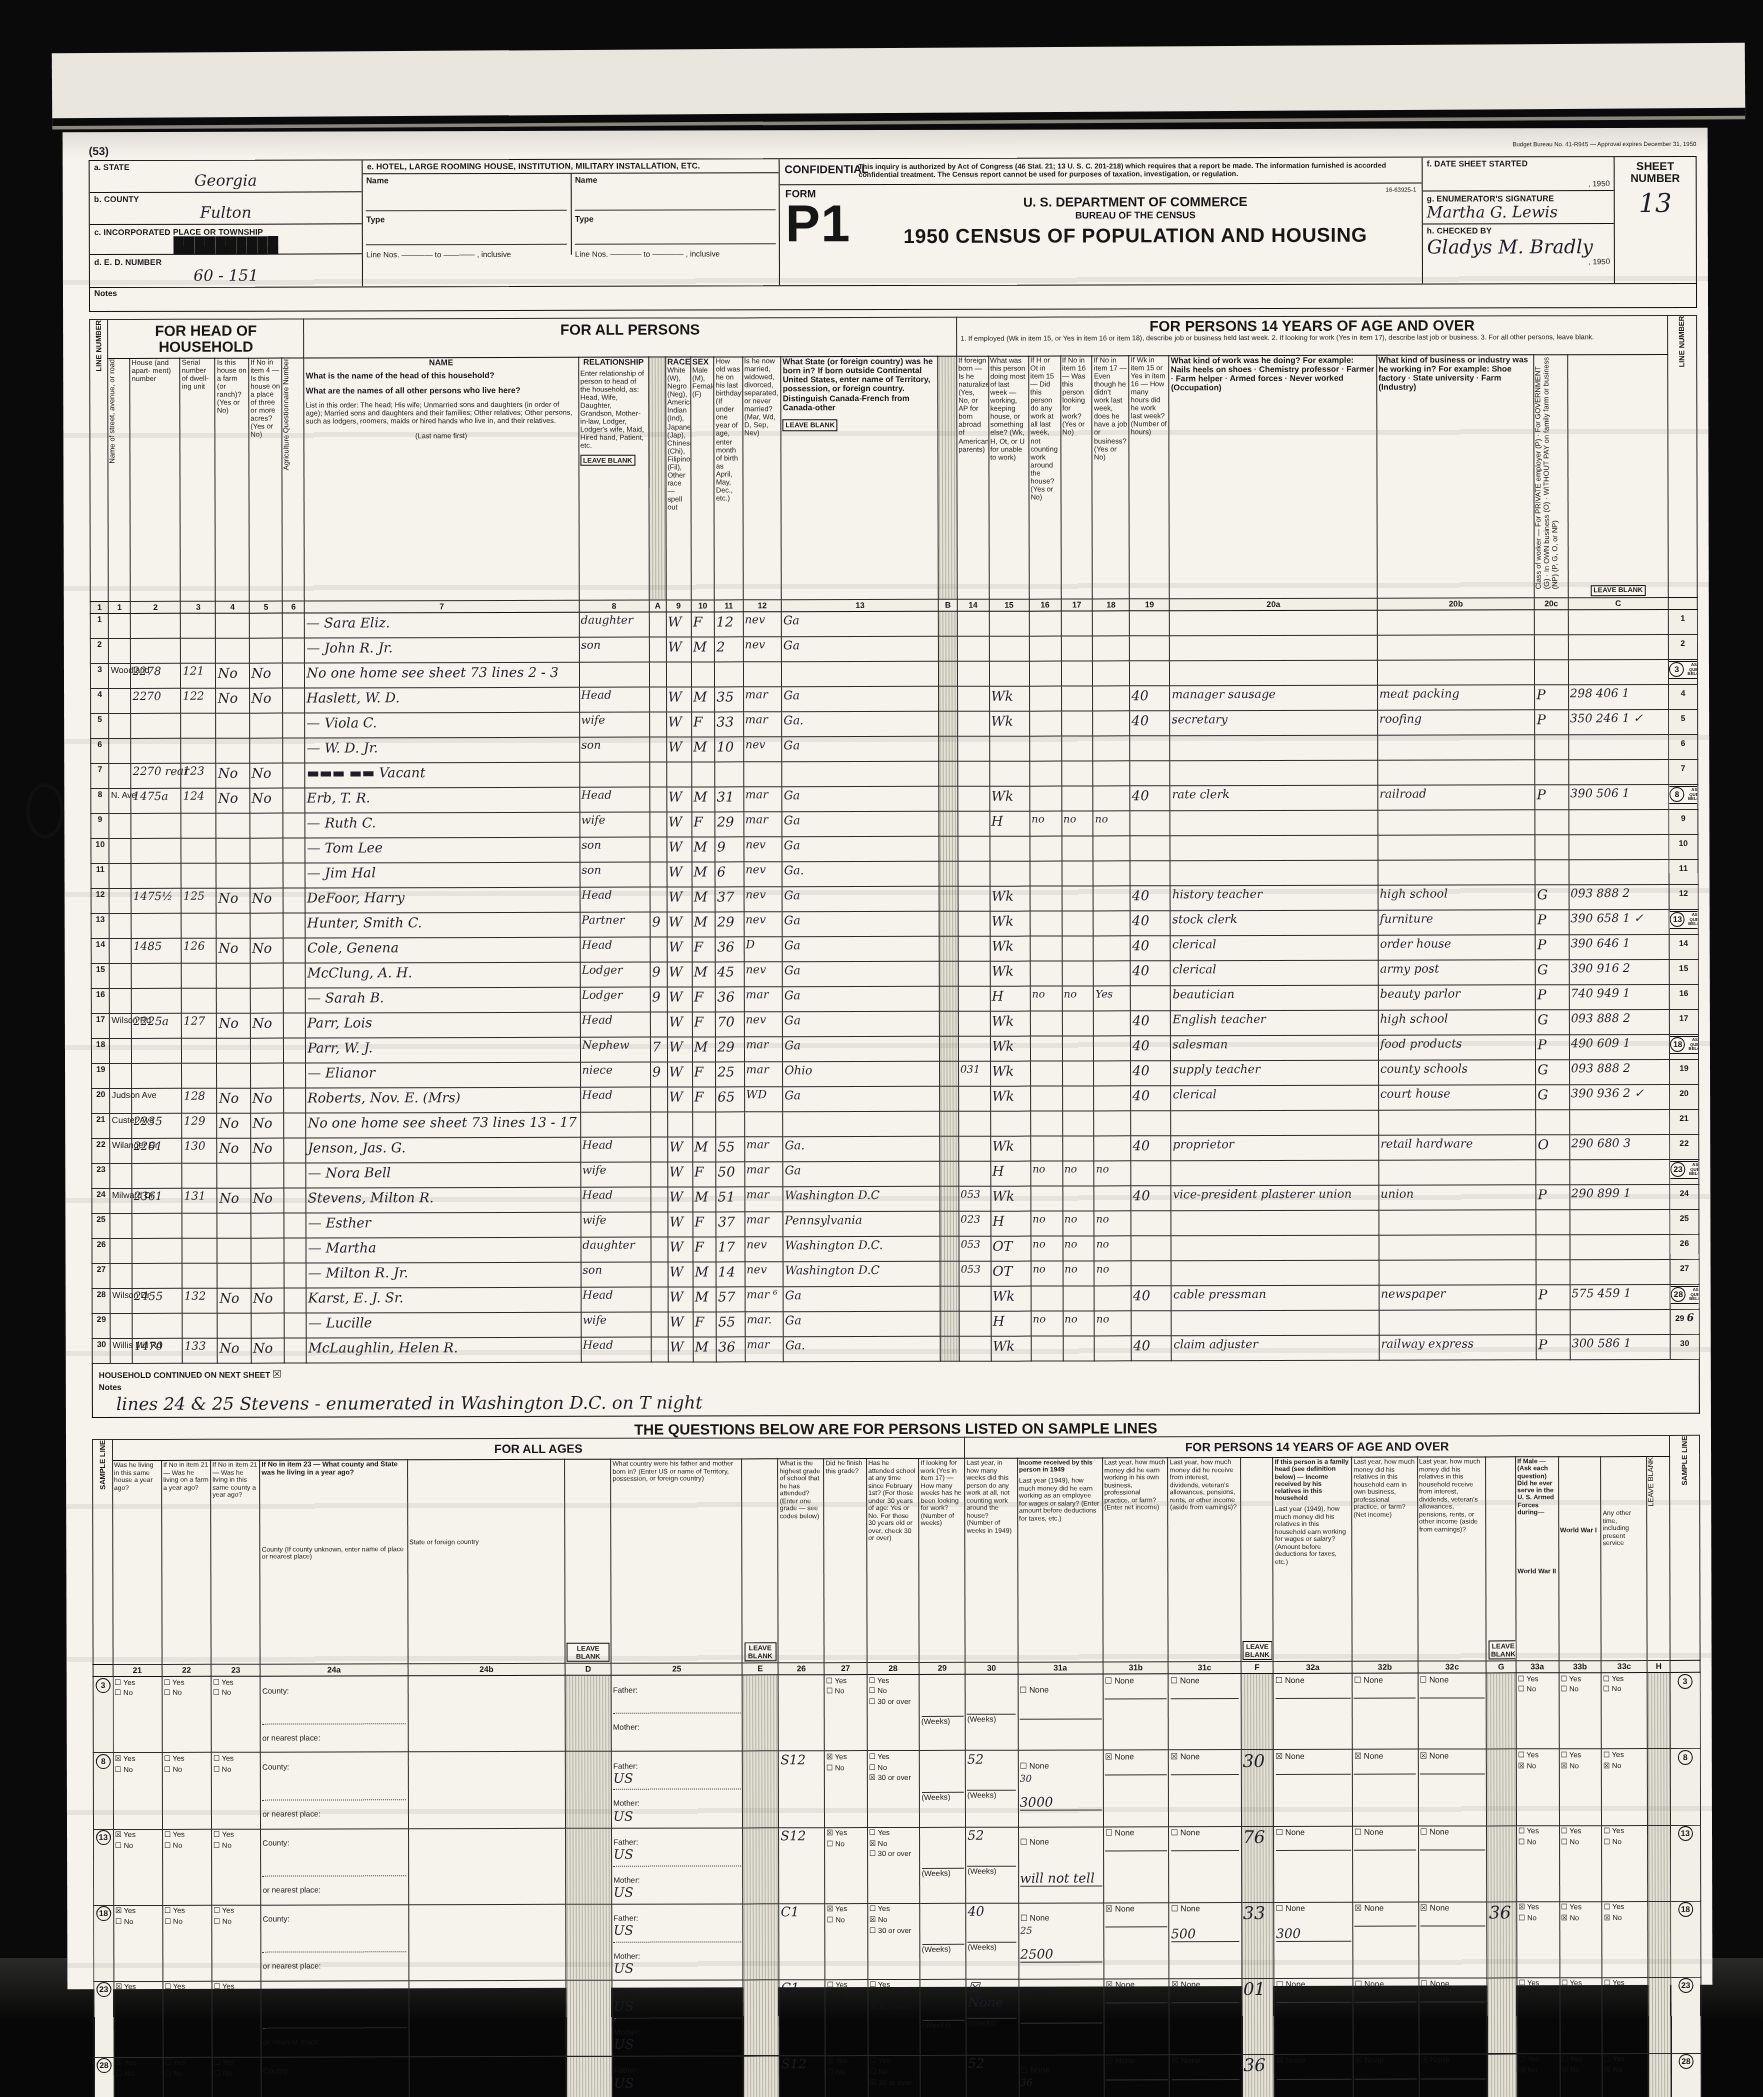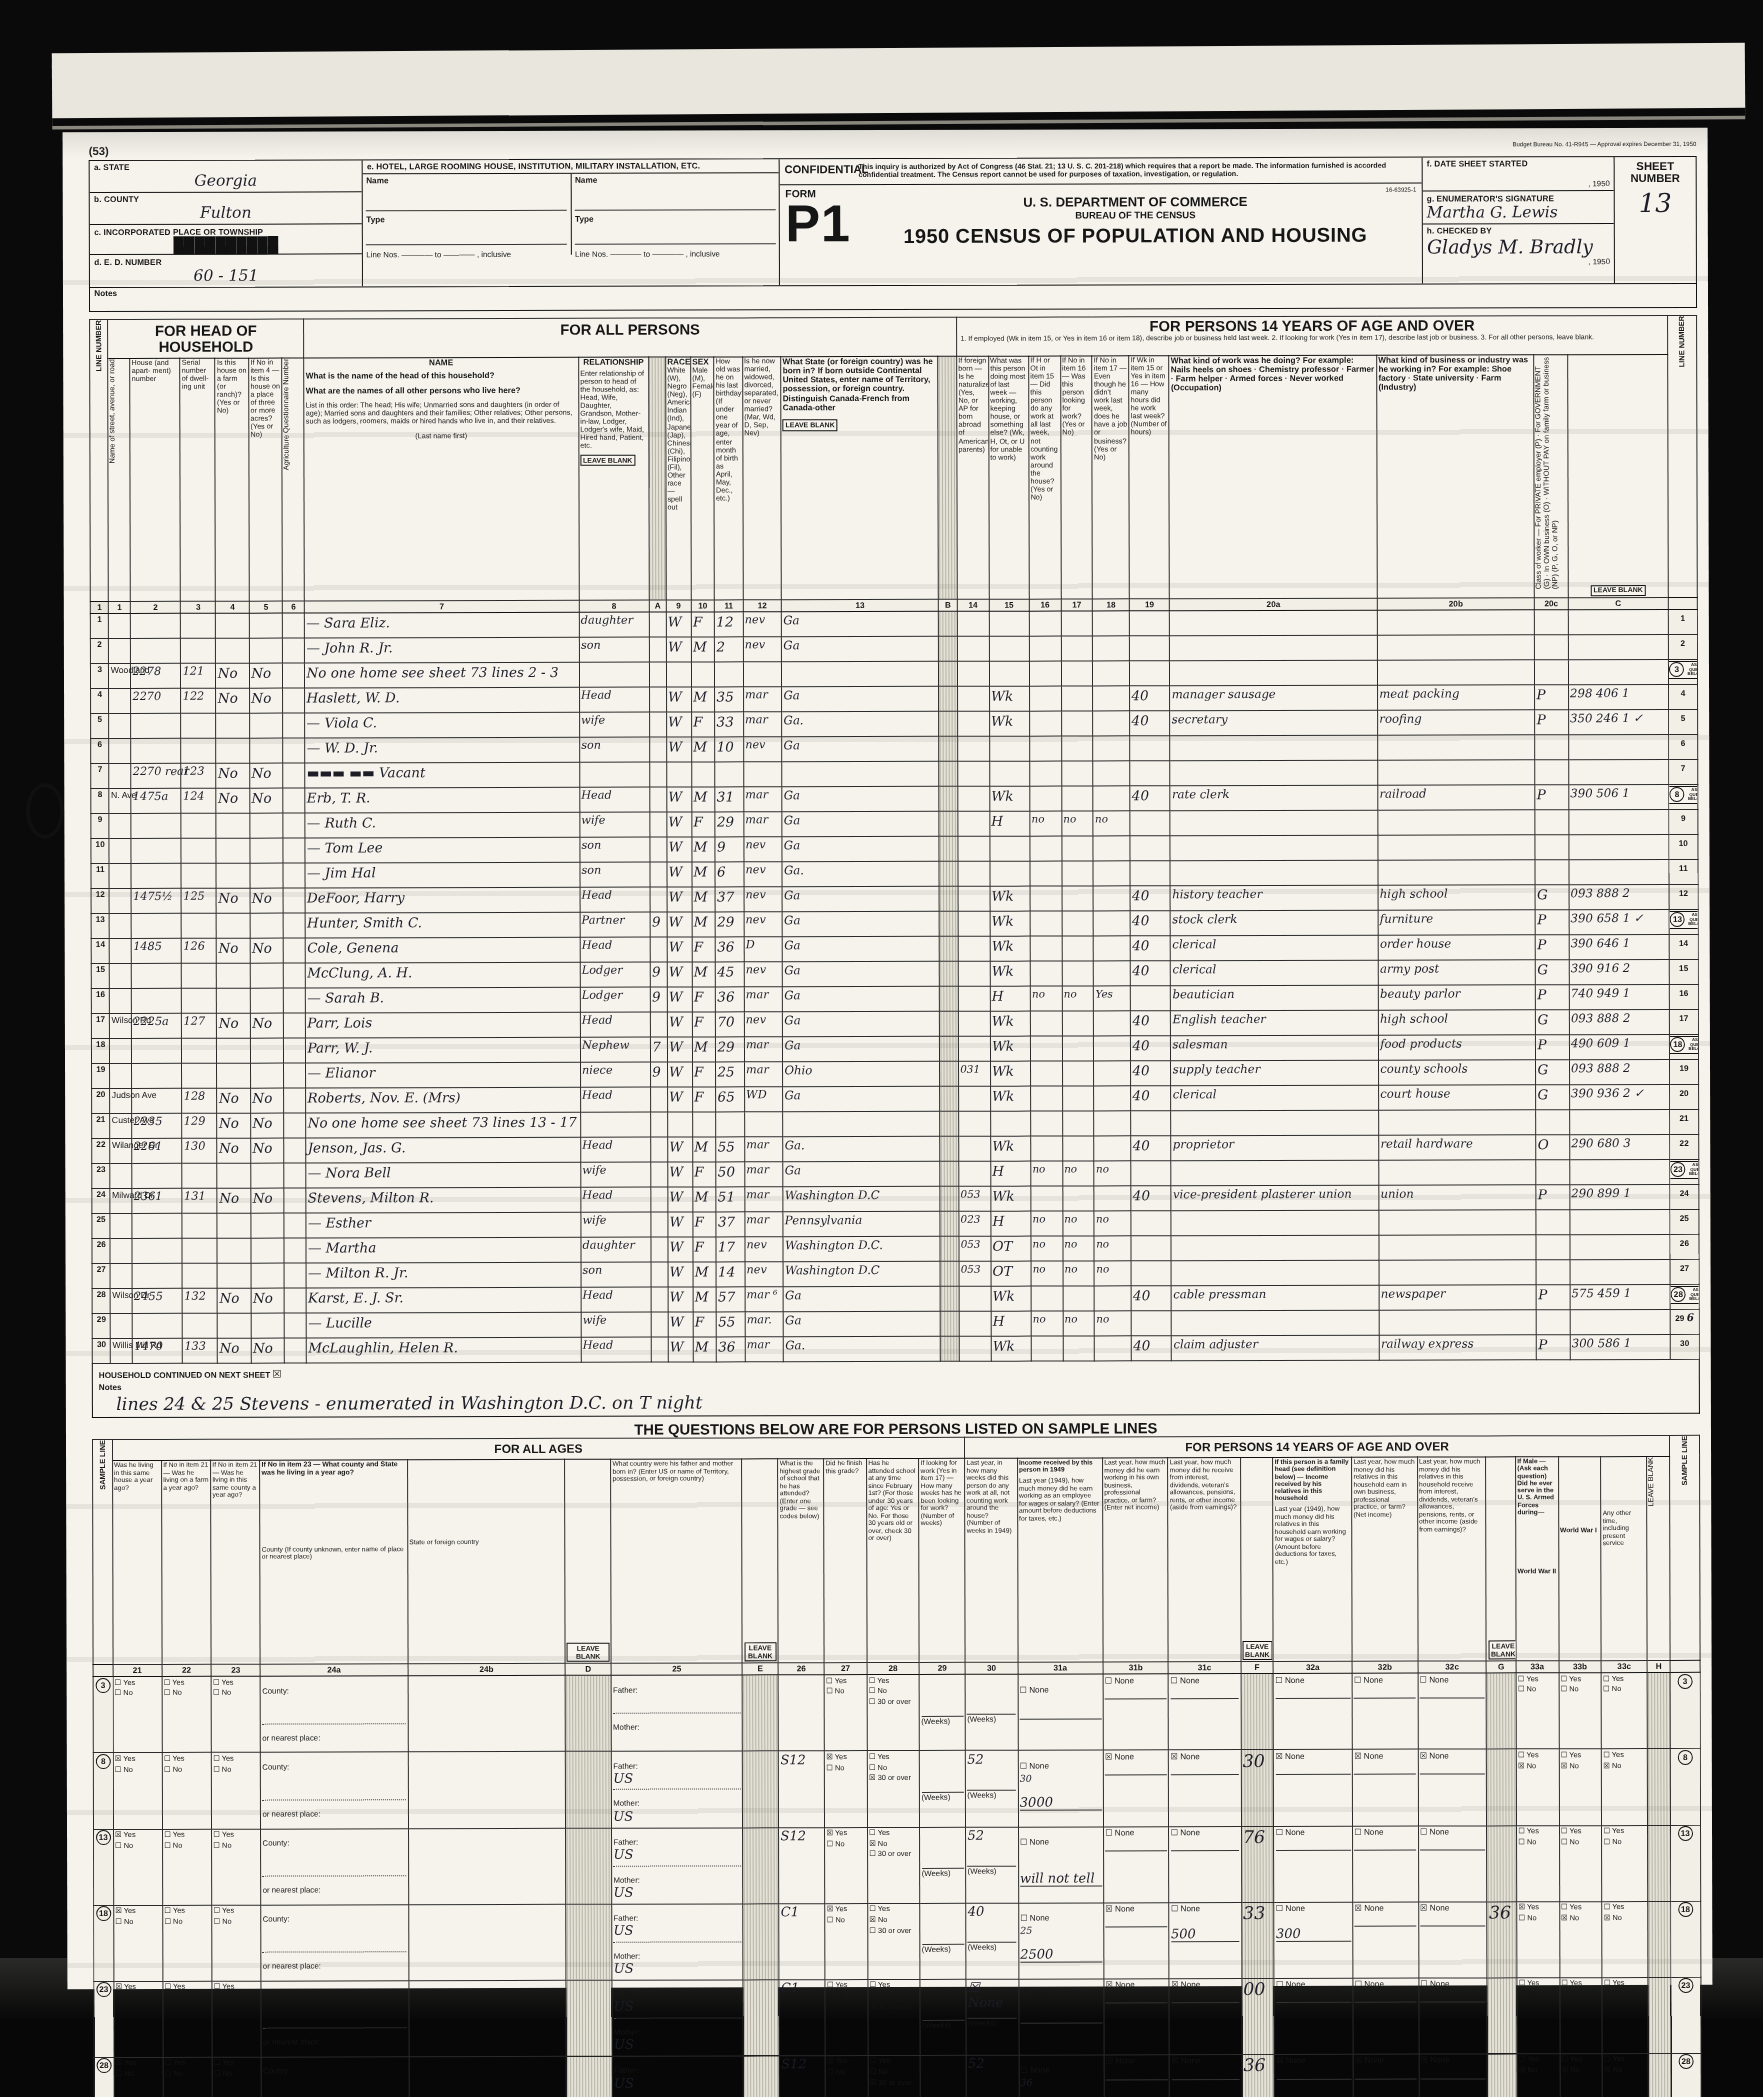--- a/index.html
+++ b/index.html
@@ -1692,21 +1692,21 @@
 ☒ 30 or over</td>
           <td><div style="height:40px;"></div><div class="p" style="border-top:0.9px solid #333;">(Weeks)</div></td>
           <td><div class="hw hw30" style="min-height:38px;">☒ None</div><div class="p" style="border-top:0.9px solid #333;">(Weeks)</div></td>
           <td>
             <span class="chk">☒ None</span>
             <span class="hw an"></span>
             <span class="money"><span class="hw hw30"></span></span>
           </td>
           <td><span class="chk">☒ None</span><span class="money"></span></td>
           <td><span class="chk">☒ None</span><span class="money"><span class="hw hw30"></span></span></td>
-          <td class="leaveblk"><span class="hw" style="font-size:17.4px;">00</span></td>
+          <td class="leaveblk"><span class="hw" style="font-size:17.4px;">01</span></td>
           <td><span class="chk">☐ None</span><span class="money"><span class="hw hw30"></span></span></td>
           <td><span class="chk">☐ None</span><span class="money"></span></td>
           <td><span class="chk">☐ None</span><span class="money"></span></td>
           <td class="leaveblk"><span class="hw" style="font-size:17.4px;"></span></td>
           <td class="chk">☐ Yes
 ☐ No</td>
           <td class="chk">☐ Yes
 ☐ No</td>
           <td class="chk">☐ Yes
 ☐ No</td>

